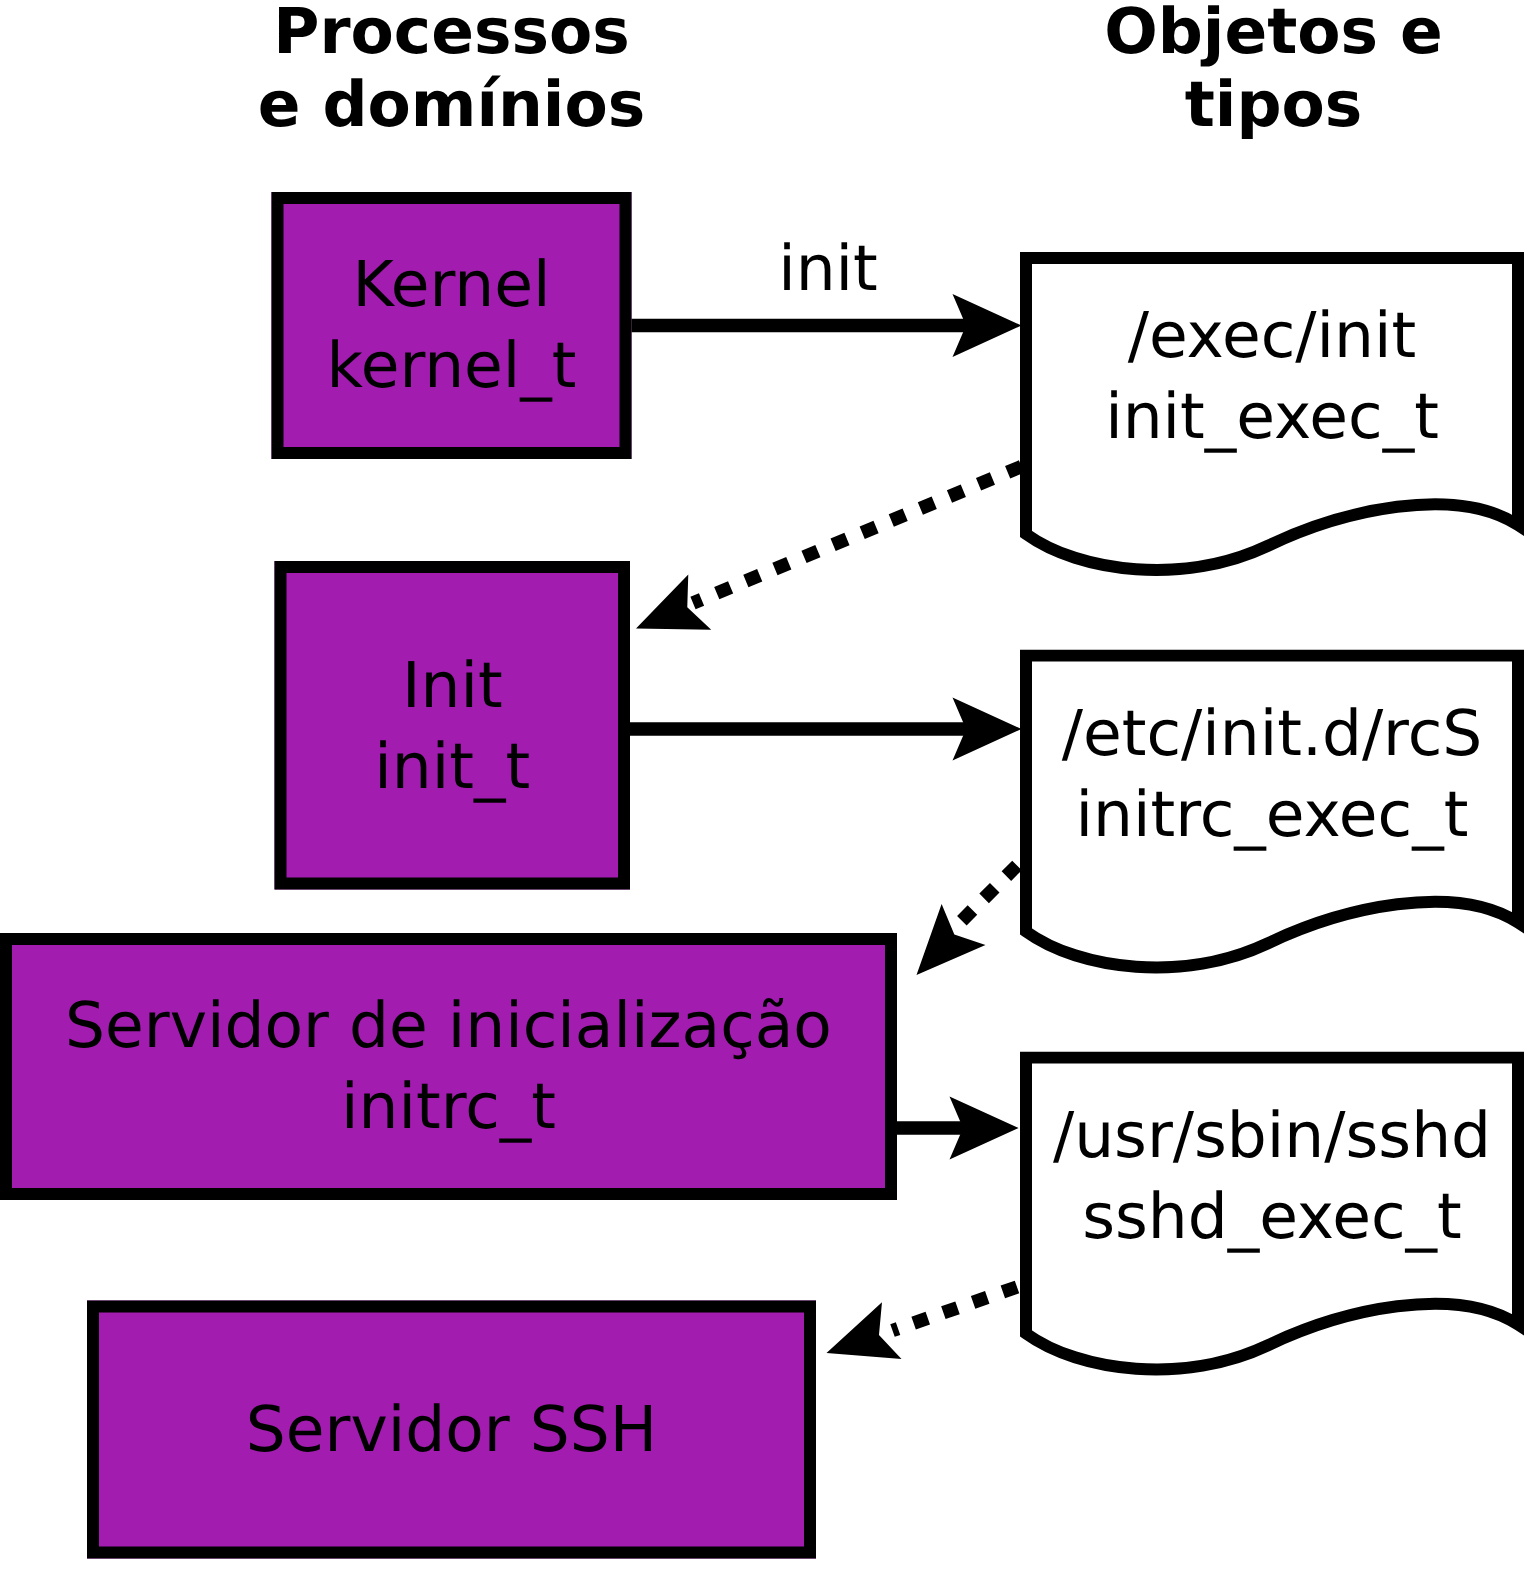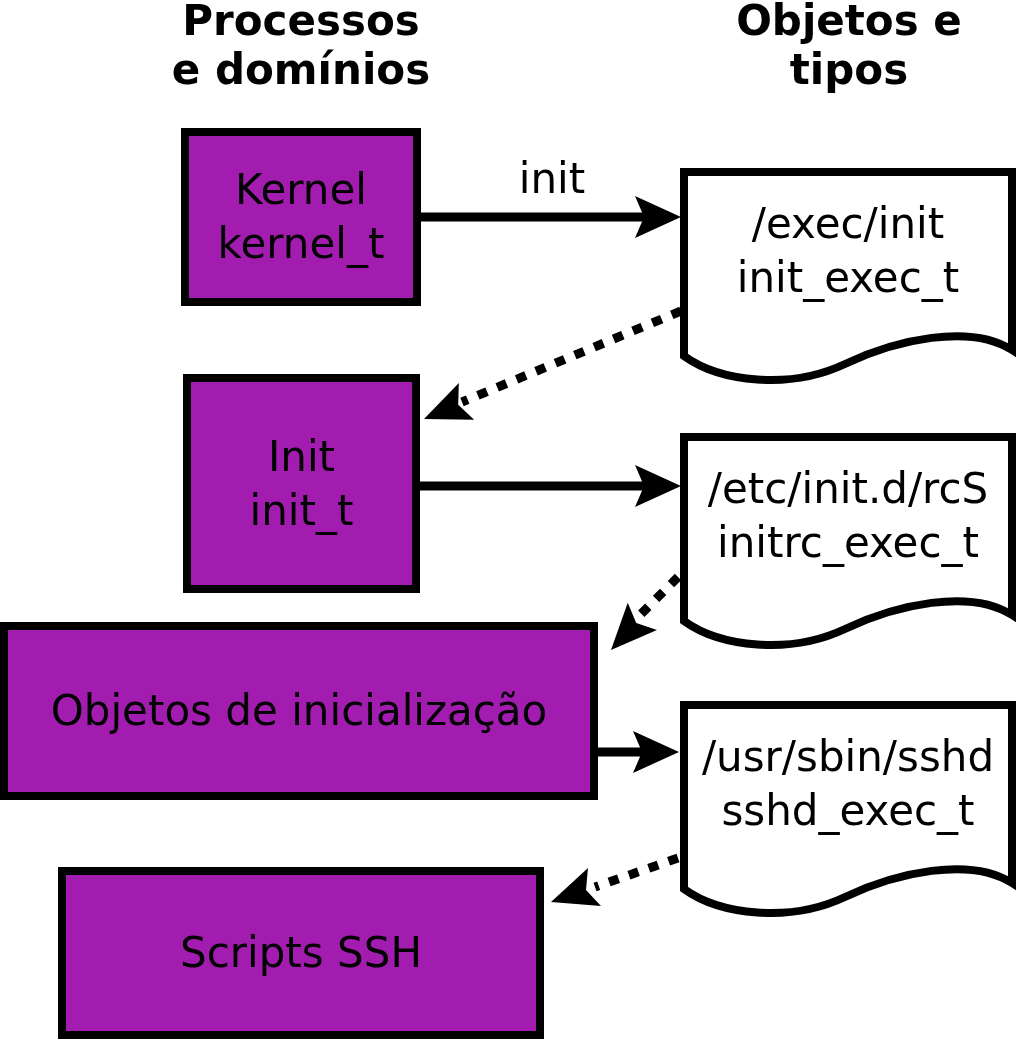--- a/index.html
+++ b/index.html
@@ -89,24 +89,25 @@
 
   <div class="pbox kernel">
     <div>Kernel</div>
     <div>kernel_t</div>
   </div>
   <div class="pbox init">
     <div>Init</div>
     <div>init_t</div>
   </div>
   <div class="pbox scripts">
-    <div>Objetos de inicialização</div>
+    <div>Servidor de inicialização</div>
+    <div>initrc_t</div>
   </div>
   <div class="pbox ssh">
-    <div>Scripts SSH</div>
+    <div>Servidor SSH</div>
   </div>
 
   <div class="doc d1">
     <svg width="336" height="220" viewBox="0 0 336 220">
       <path d="M 4 4 H 332 V 182 C 290 155 215 172 165 196 C 110 222 40 214 4 188 Z" fill="#ffffff" stroke="#000000" stroke-width="8"></path>
     </svg>
     <div class="doc-text">
       <div>/exec/init</div>
       <div>init_exec_t</div>
     </div>

